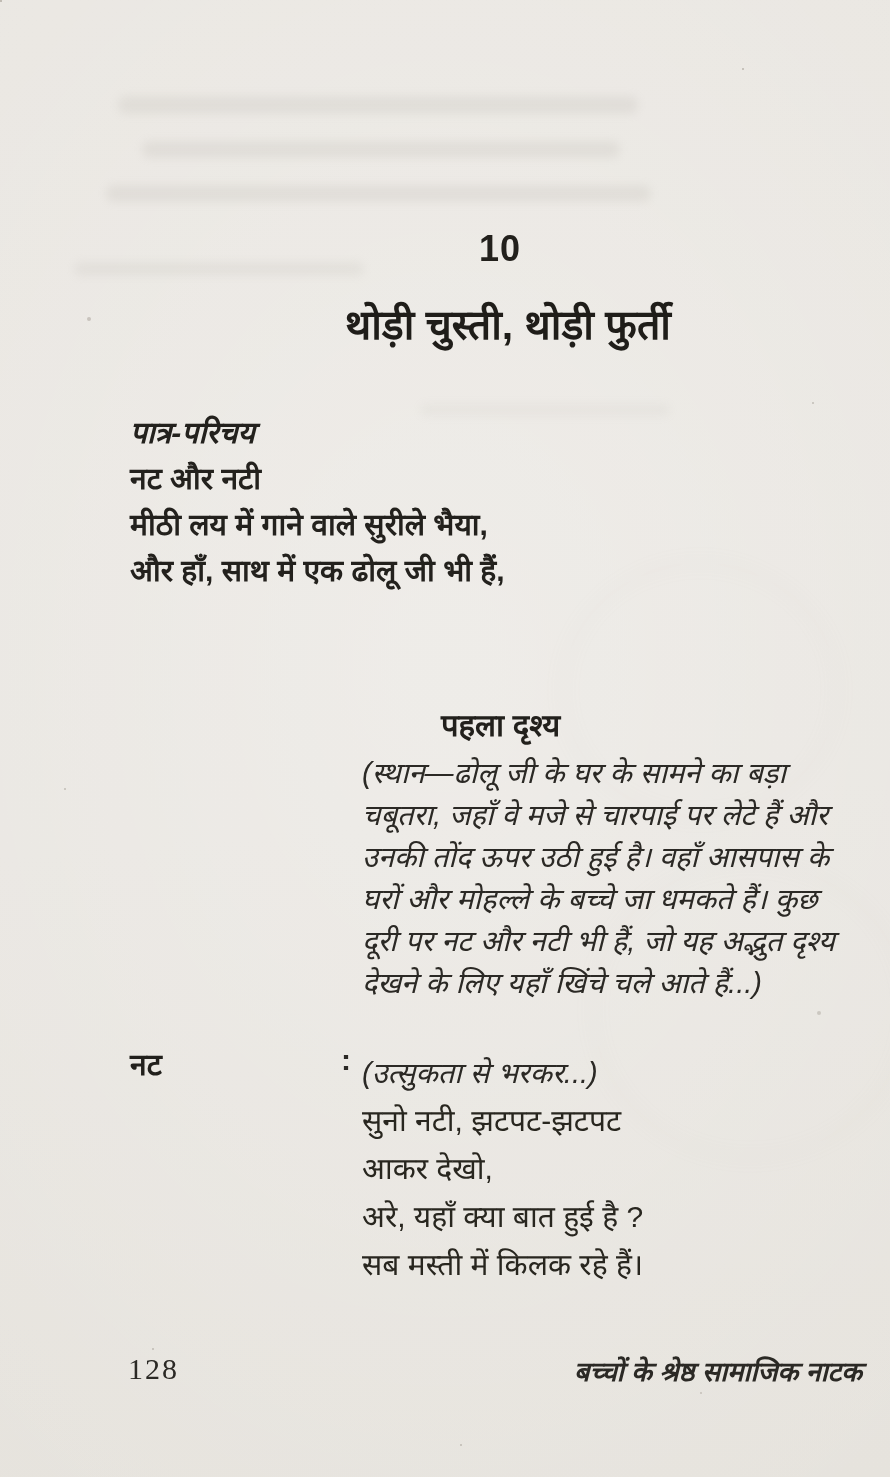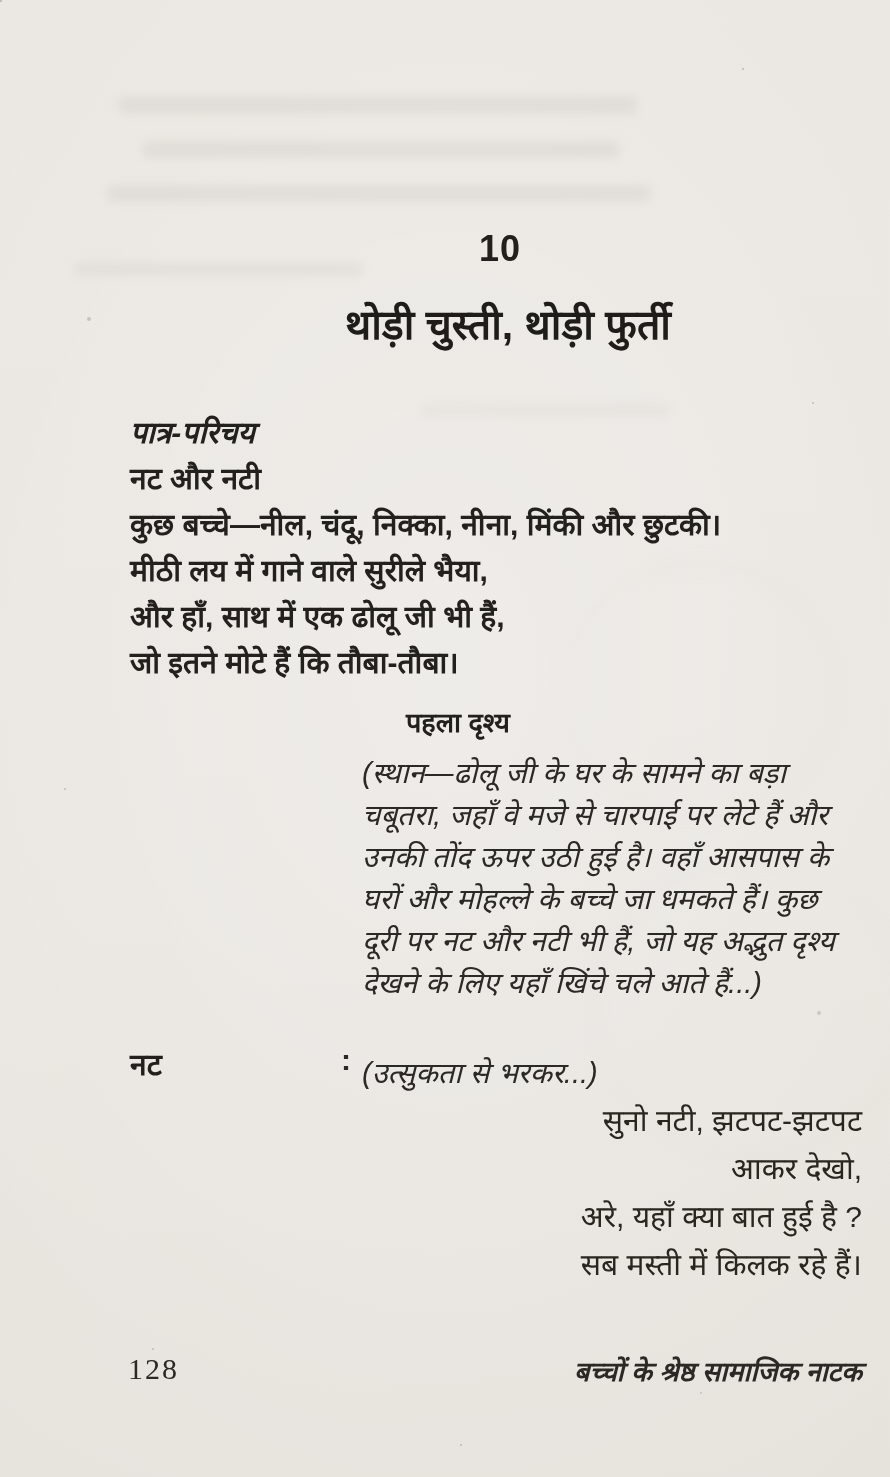--- a/index.html
+++ b/index.html
@@ -69,22 +69,22 @@
     font-size:30px; font-weight:700; font-style:italic;
     line-height:46px; color:#23211d;
   }
   .cast-line {
     font-size:30px; font-weight:700;
     line-height:46px; color:#23211d;
     white-space:nowrap;
   }
 
   .scene-heading {
-    left:406px; top:703px;
-    font-size:27px; font-weight:700; color:#22201c;
+    left:441px; top:703px;
+    font-size:31px; font-weight:700; color:#22201c;
   }
 
   .stage-direction { left:362px; top:752px; width:510px; }
   .stage-direction-line {
     font-size:29px; font-style:italic;
     line-height:42px; color:#2b2925;
     white-space:nowrap;
   }
 
   .dialogue-block { left:0; top:1041px; width:890px; }
@@ -96,21 +96,21 @@
     position:absolute; left:341px; top:2px;
     font-size:30px; font-weight:700; color:#2b2925;
   }
   .dialogue-lines { position:absolute; left:362px; top:8px; width:500px; }
   .dialogue-aside {
     font-size:29px; font-style:italic;
     line-height:48px; color:#2b2925; white-space:nowrap;
   }
   .dialogue-line {
     font-size:30px; line-height:48px;
-    color:#28261f; white-space:nowrap;text-align:right;
+    color:#28261f; white-space:nowrap;
   }
 
   .page-number {
     left:128px; top:1352px;
     font-family:"Liberation Serif", serif;
     font-size:30px; color:#2b2925;
     letter-spacing:2px;
   }
   .running-title {
     right:28px; top:1352px;
@@ -131,24 +131,22 @@
   <div class="ghost-swirl" style="left:560px; top:560px; width:280px; height:260px;"></div>
   <div class="ghost-swirl" style="left:590px; top:860px; width:320px; height:300px;"></div>
   <div class="speckles"></div>
 
   <div class="abs chapter-number">10</div>
   <div class="abs chapter-title">थोड़ी चुस्ती, थोड़ी फुर्ती</div>
 
   <div class="abs cast-block">
     <div class="cast-heading">पात्र-परिचय</div>
     <div class="cast-line">नट और नटी</div>
-    <div class="cast-line">कुछ बच्चे—नील, चंदू, निक्का, नीना, मिंकी और छुटकी।</div>
     <div class="cast-line">मीठी लय में गाने वाले सुरीले भैया,</div>
     <div class="cast-line">और हाँ, साथ में एक ढोलू जी भी हैं,</div>
-    <div class="cast-line">जो इतने मोटे हैं कि तौबा-तौबा।</div>
   </div>
 
   <div class="abs scene-heading">पहला दृश्य</div>
 
   <div class="abs stage-direction">
     <div class="stage-direction-line">(स्थान—ढोलू जी के घर के सामने का बड़ा</div>
     <div class="stage-direction-line">चबूतरा, जहाँ वे मजे से चारपाई पर लेटे हैं और</div>
     <div class="stage-direction-line">उनकी तोंद ऊपर उठी हुई है। वहाँ आसपास के</div>
     <div class="stage-direction-line">घरों और मोहल्ले के बच्चे जा धमकते हैं। कुछ</div>
     <div class="stage-direction-line">दूरी पर नट और नटी भी हैं, जो यह अद्भुत दृश्य</div>

